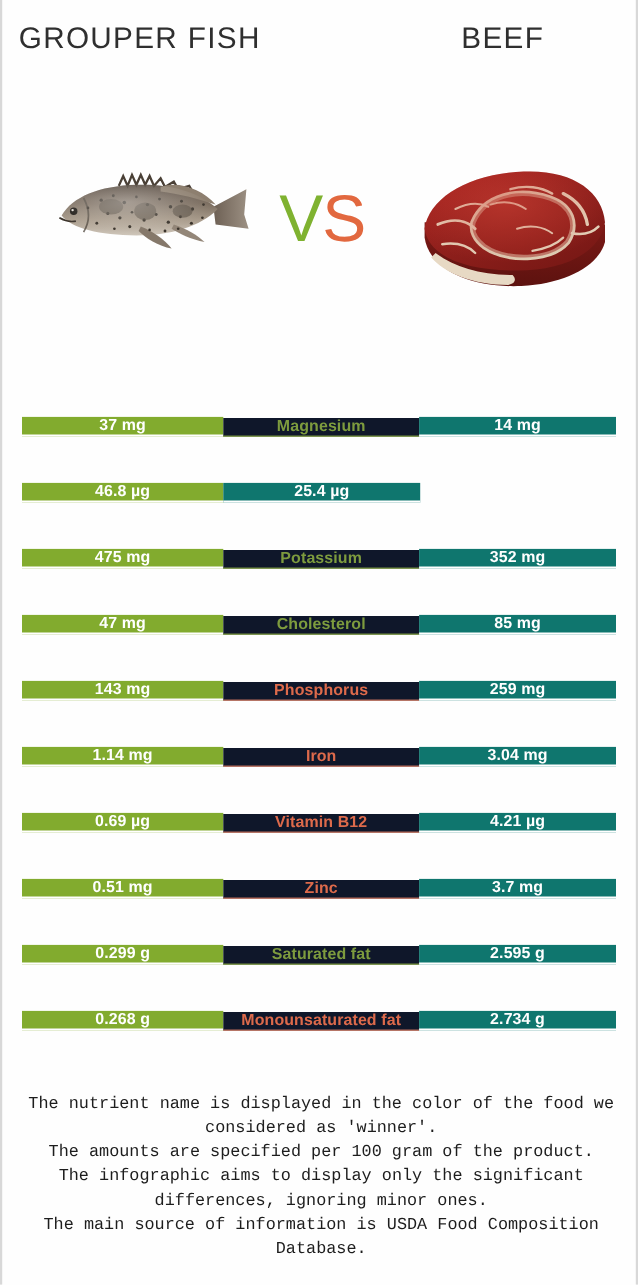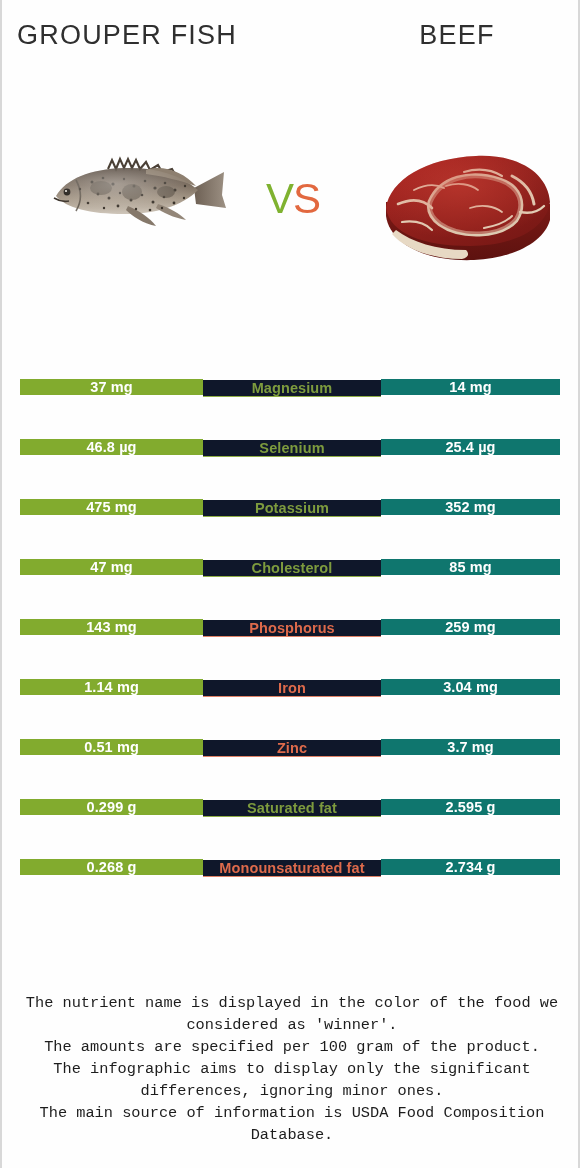--- a/index.html
+++ b/index.html
@@ -73,21 +73,21 @@
   .fish-svg { display: block; width: 185px; height: 95px; }
 
   .vs {
     position: absolute;
     left: 228px;
     top: 42px;
     width: 126px;
     text-align: center;
     font-family: "Liberation Sans", sans-serif;
     font-weight: 400;
-    font-size: 42px;
+    font-size: 60px;
     line-height: 62px;
     letter-spacing: -1px;
   }
   .vs .v { color: #7fb230; }
   .vs .s { color: #e2683f; }
 
   .beef-wrap {
     position: absolute;
     left: 372px;
     top: 16px;
@@ -301,21 +301,20 @@
   </div>
 
   <div class="table" id="comparison-table">
       <div class="row">
         <div class="cell cell-left">37 mg</div>
         <div class="cell cell-mid win-fish">Magnesium</div>
         <div class="cell cell-right">14 mg</div>
       </div>
       <div class="row">
         <div class="cell cell-left">46.8 µg</div>
-        <div class="cell cell-mid win-fish">Selenium</div>
         <div class="cell cell-right">25.4 µg</div>
       </div>
       <div class="row">
         <div class="cell cell-left">475 mg</div>
         <div class="cell cell-mid win-fish">Potassium</div>
         <div class="cell cell-right">352 mg</div>
       </div>
       <div class="row">
         <div class="cell cell-left">47 mg</div>
         <div class="cell cell-mid win-fish">Cholesterol</div>
@@ -323,20 +322,25 @@
       </div>
       <div class="row">
         <div class="cell cell-left">143 mg</div>
         <div class="cell cell-mid win-beef">Phosphorus</div>
         <div class="cell cell-right">259 mg</div>
       </div>
       <div class="row">
         <div class="cell cell-left">1.14 mg</div>
         <div class="cell cell-mid win-beef">Iron</div>
         <div class="cell cell-right">3.04 mg</div>
+      </div>
+      <div class="row">
+        <div class="cell cell-left">0.69 µg</div>
+        <div class="cell cell-mid win-beef">Vitamin B12</div>
+        <div class="cell cell-right">4.21 µg</div>
       </div>
       <div class="row">
         <div class="cell cell-left">0.51 mg</div>
         <div class="cell cell-mid win-beef">Zinc</div>
         <div class="cell cell-right">3.7 mg</div>
       </div>
       <div class="row">
         <div class="cell cell-left">0.299 g</div>
         <div class="cell cell-mid win-fish">Saturated fat</div>
         <div class="cell cell-right">2.595 g</div>

